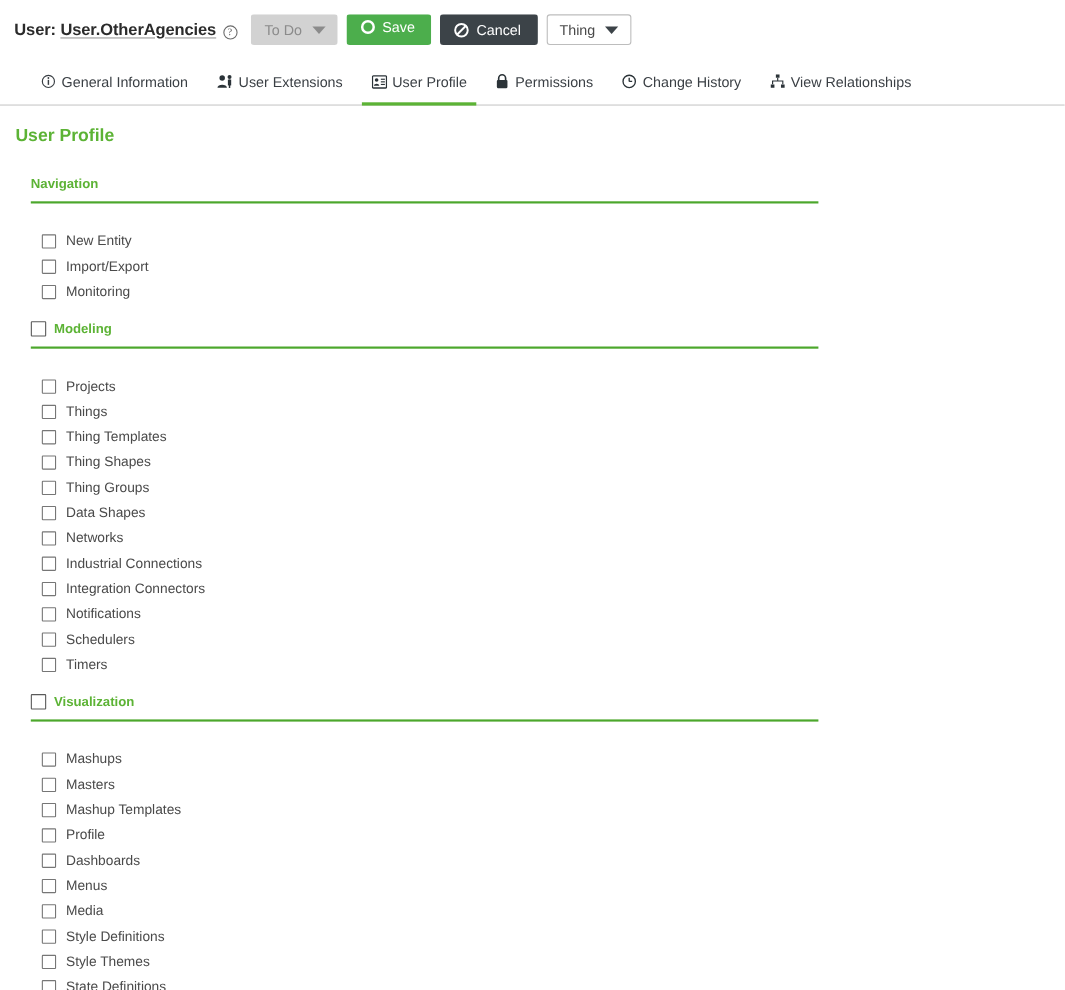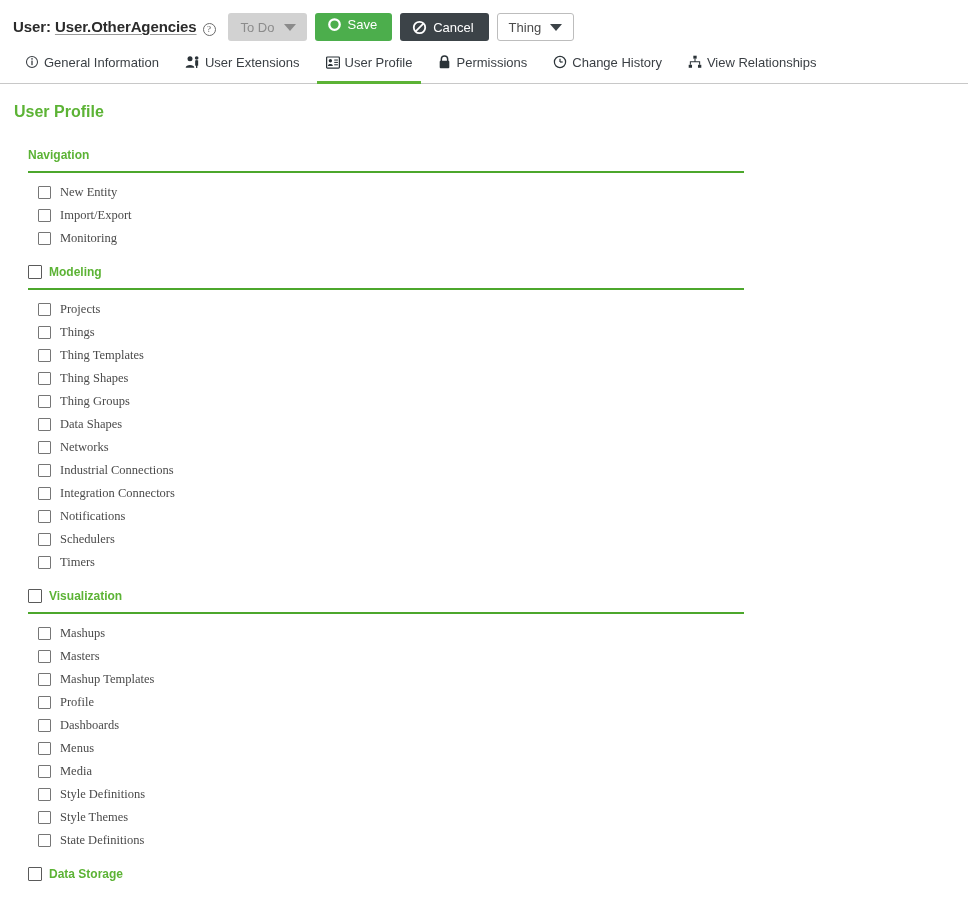--- a/index.html
+++ b/index.html
@@ -7,21 +7,21 @@
     margin: 0; padding: 0;
     width: 968px; height: 900px;
     background: #ffffff;
     font-family: "Liberation Sans", sans-serif;
     overflow: hidden;
   }
 
   
   .header {
     position: relative;
-    height: 84px;
+    height: 96px;
     border-bottom: 1px solid #c8c8c8;
     background: #ffffff;
   }
   .title-row {
     display: flex;
     align-items: center;
     padding: 10px 0 0 13px;
     height: 44px;
   }
   .page-title {
@@ -103,21 +103,21 @@
   .caret.grey { border-top-color: #8b8b8b; }
 
   .ic { display: inline-block; flex: none; line-height: 0; }
 
   
   .tabs {
     position: absolute;
     left: 0; bottom: 0;
     display: flex;
     align-items: flex-end;
-    padding-left: 12px;
+    padding-left: 24px;
     height: 34px;
   }
   .tab {
     display: flex;
     align-items: center;
     gap: 5px;
     height: 100%;
     padding: 0 13px 8px 13px;
     font-size: 13px;
     color: #3a3f44;
@@ -164,22 +164,21 @@
     white-space: nowrap;
   }
   .group-rule {
     margin-left: 28px;
     width: 716px;
     height: 0;
     border-top: 2px solid #4ca72c;
     margin-top: 7px;
   }
   .group-items {
-    padding-top: 8px;
-    font-family: Liberation Serif, serif;
+    padding-top: 23px;
   }
   .item {
     display: flex;
     align-items: center;
     gap: 9px;
     margin-left: 38px;
     height: 23px;
   }
   .item-label {
     font-size: 12.5px;

